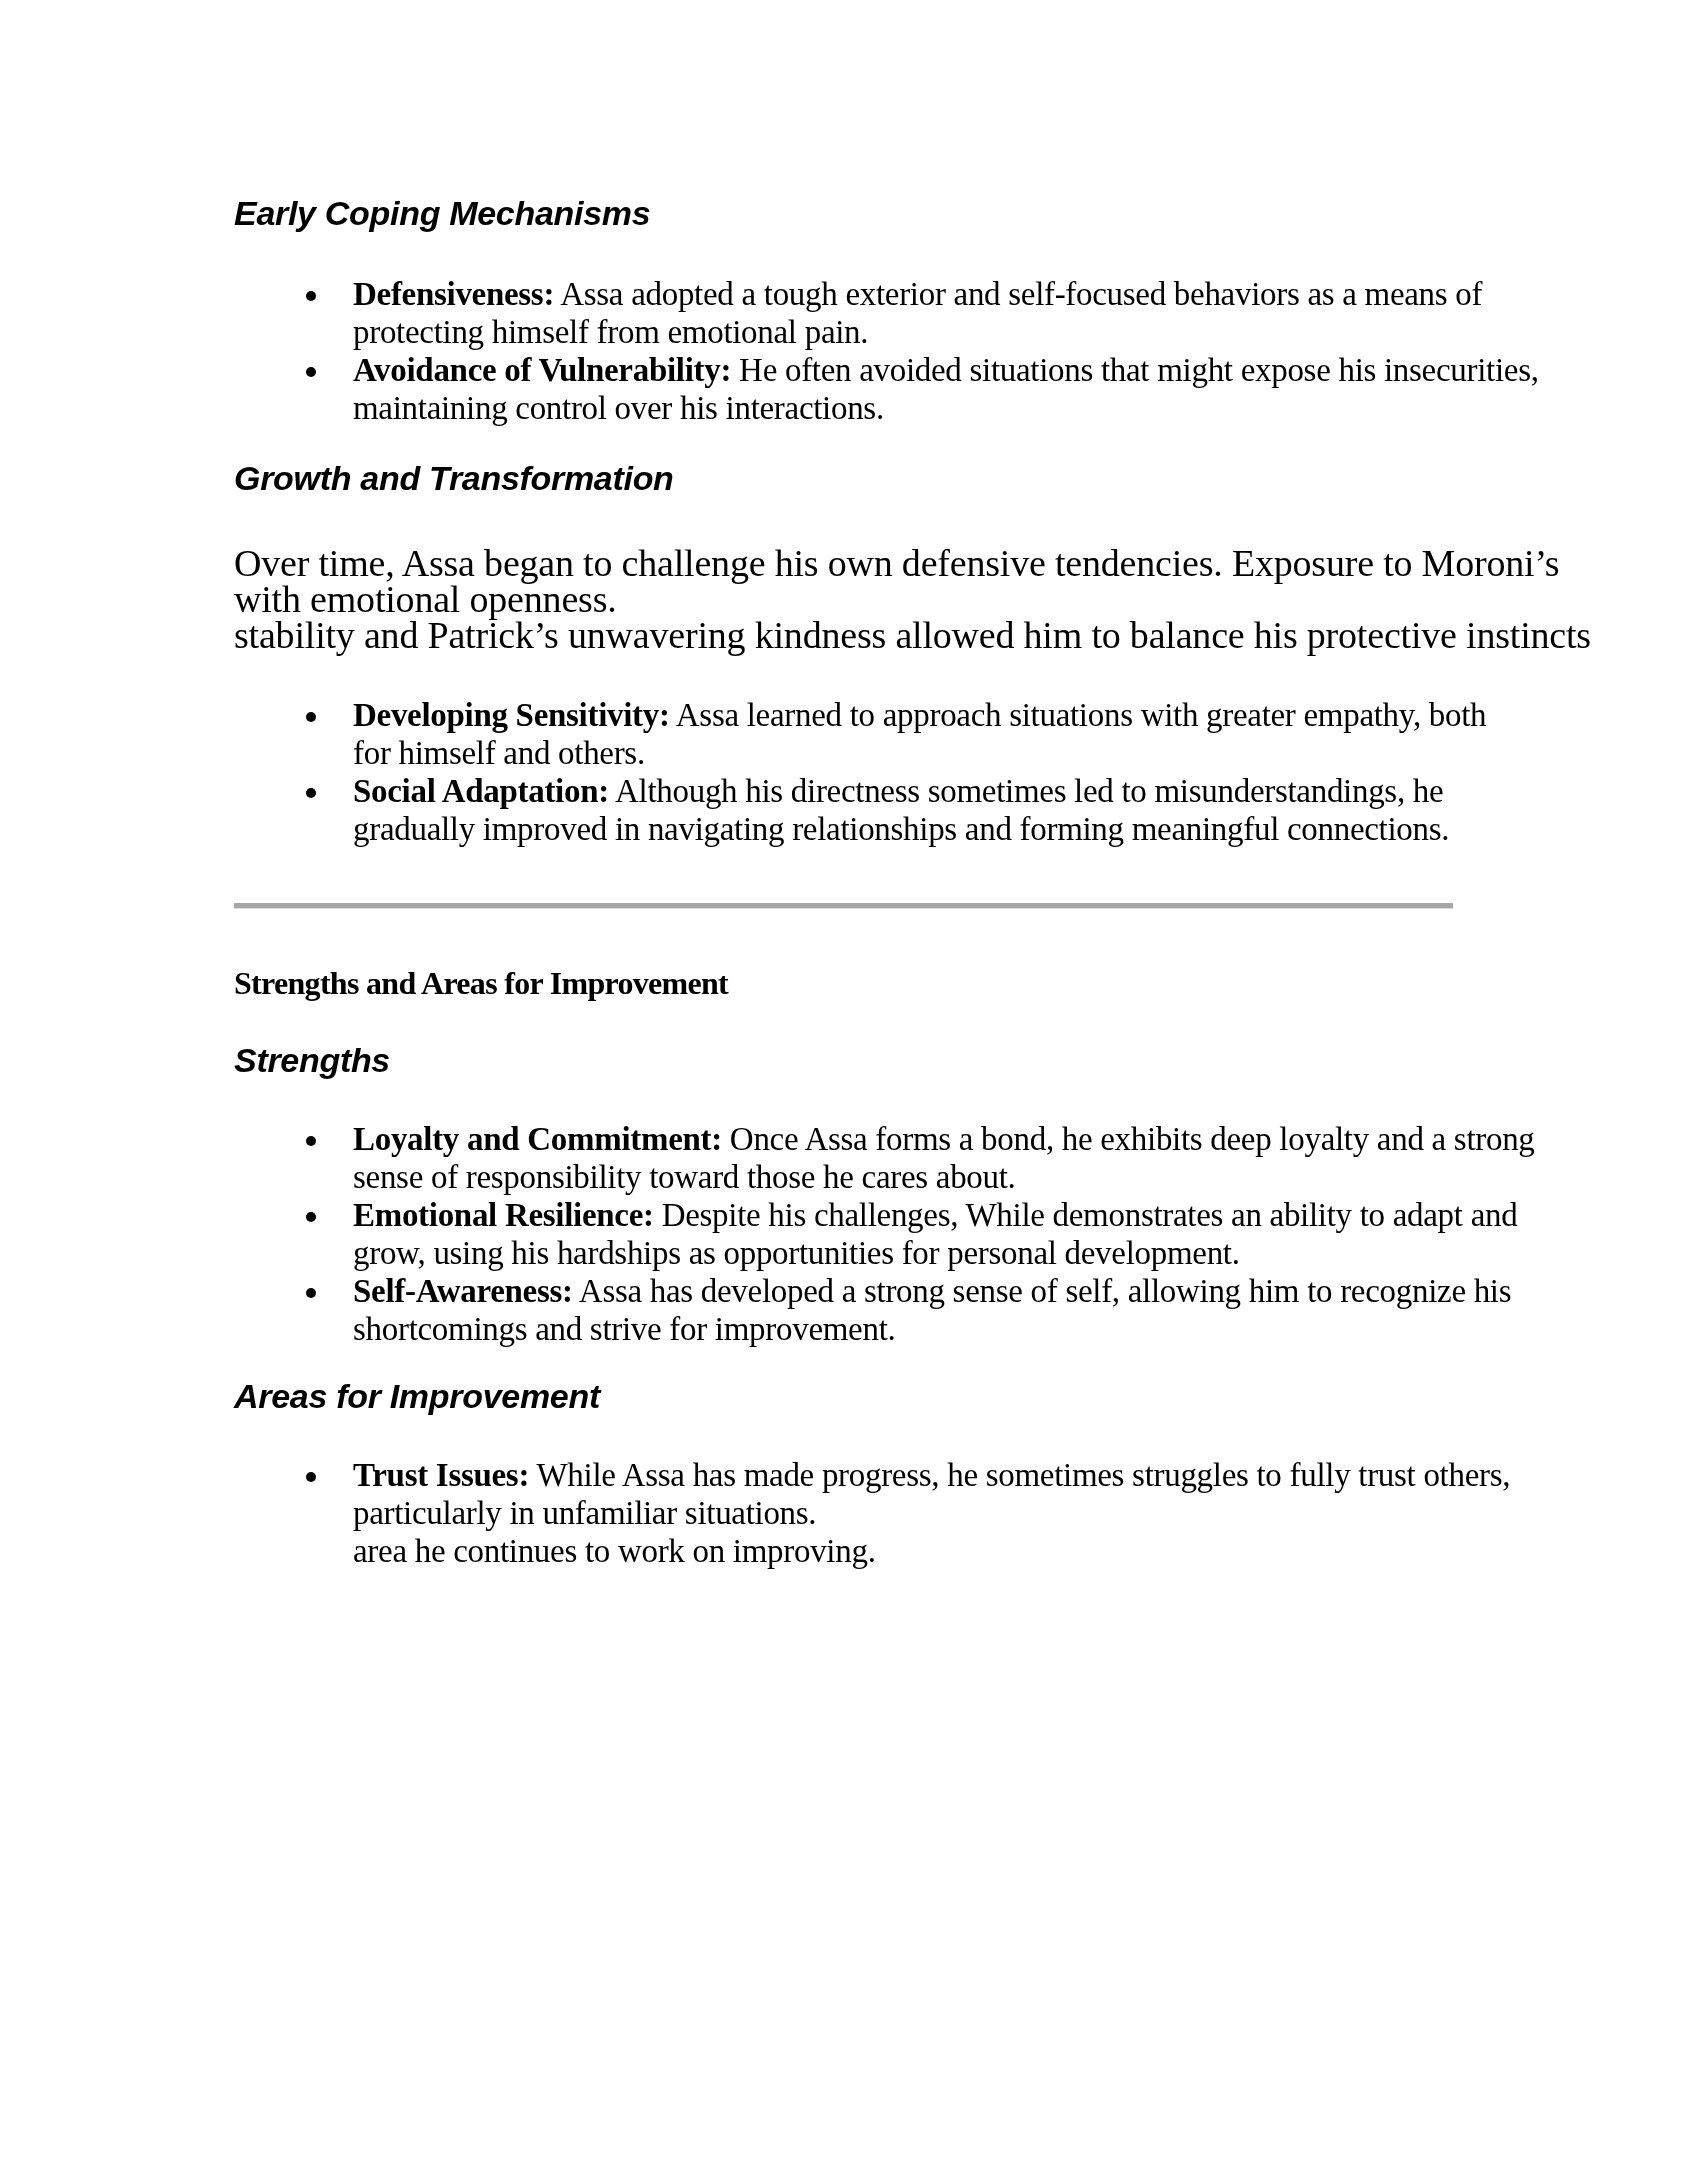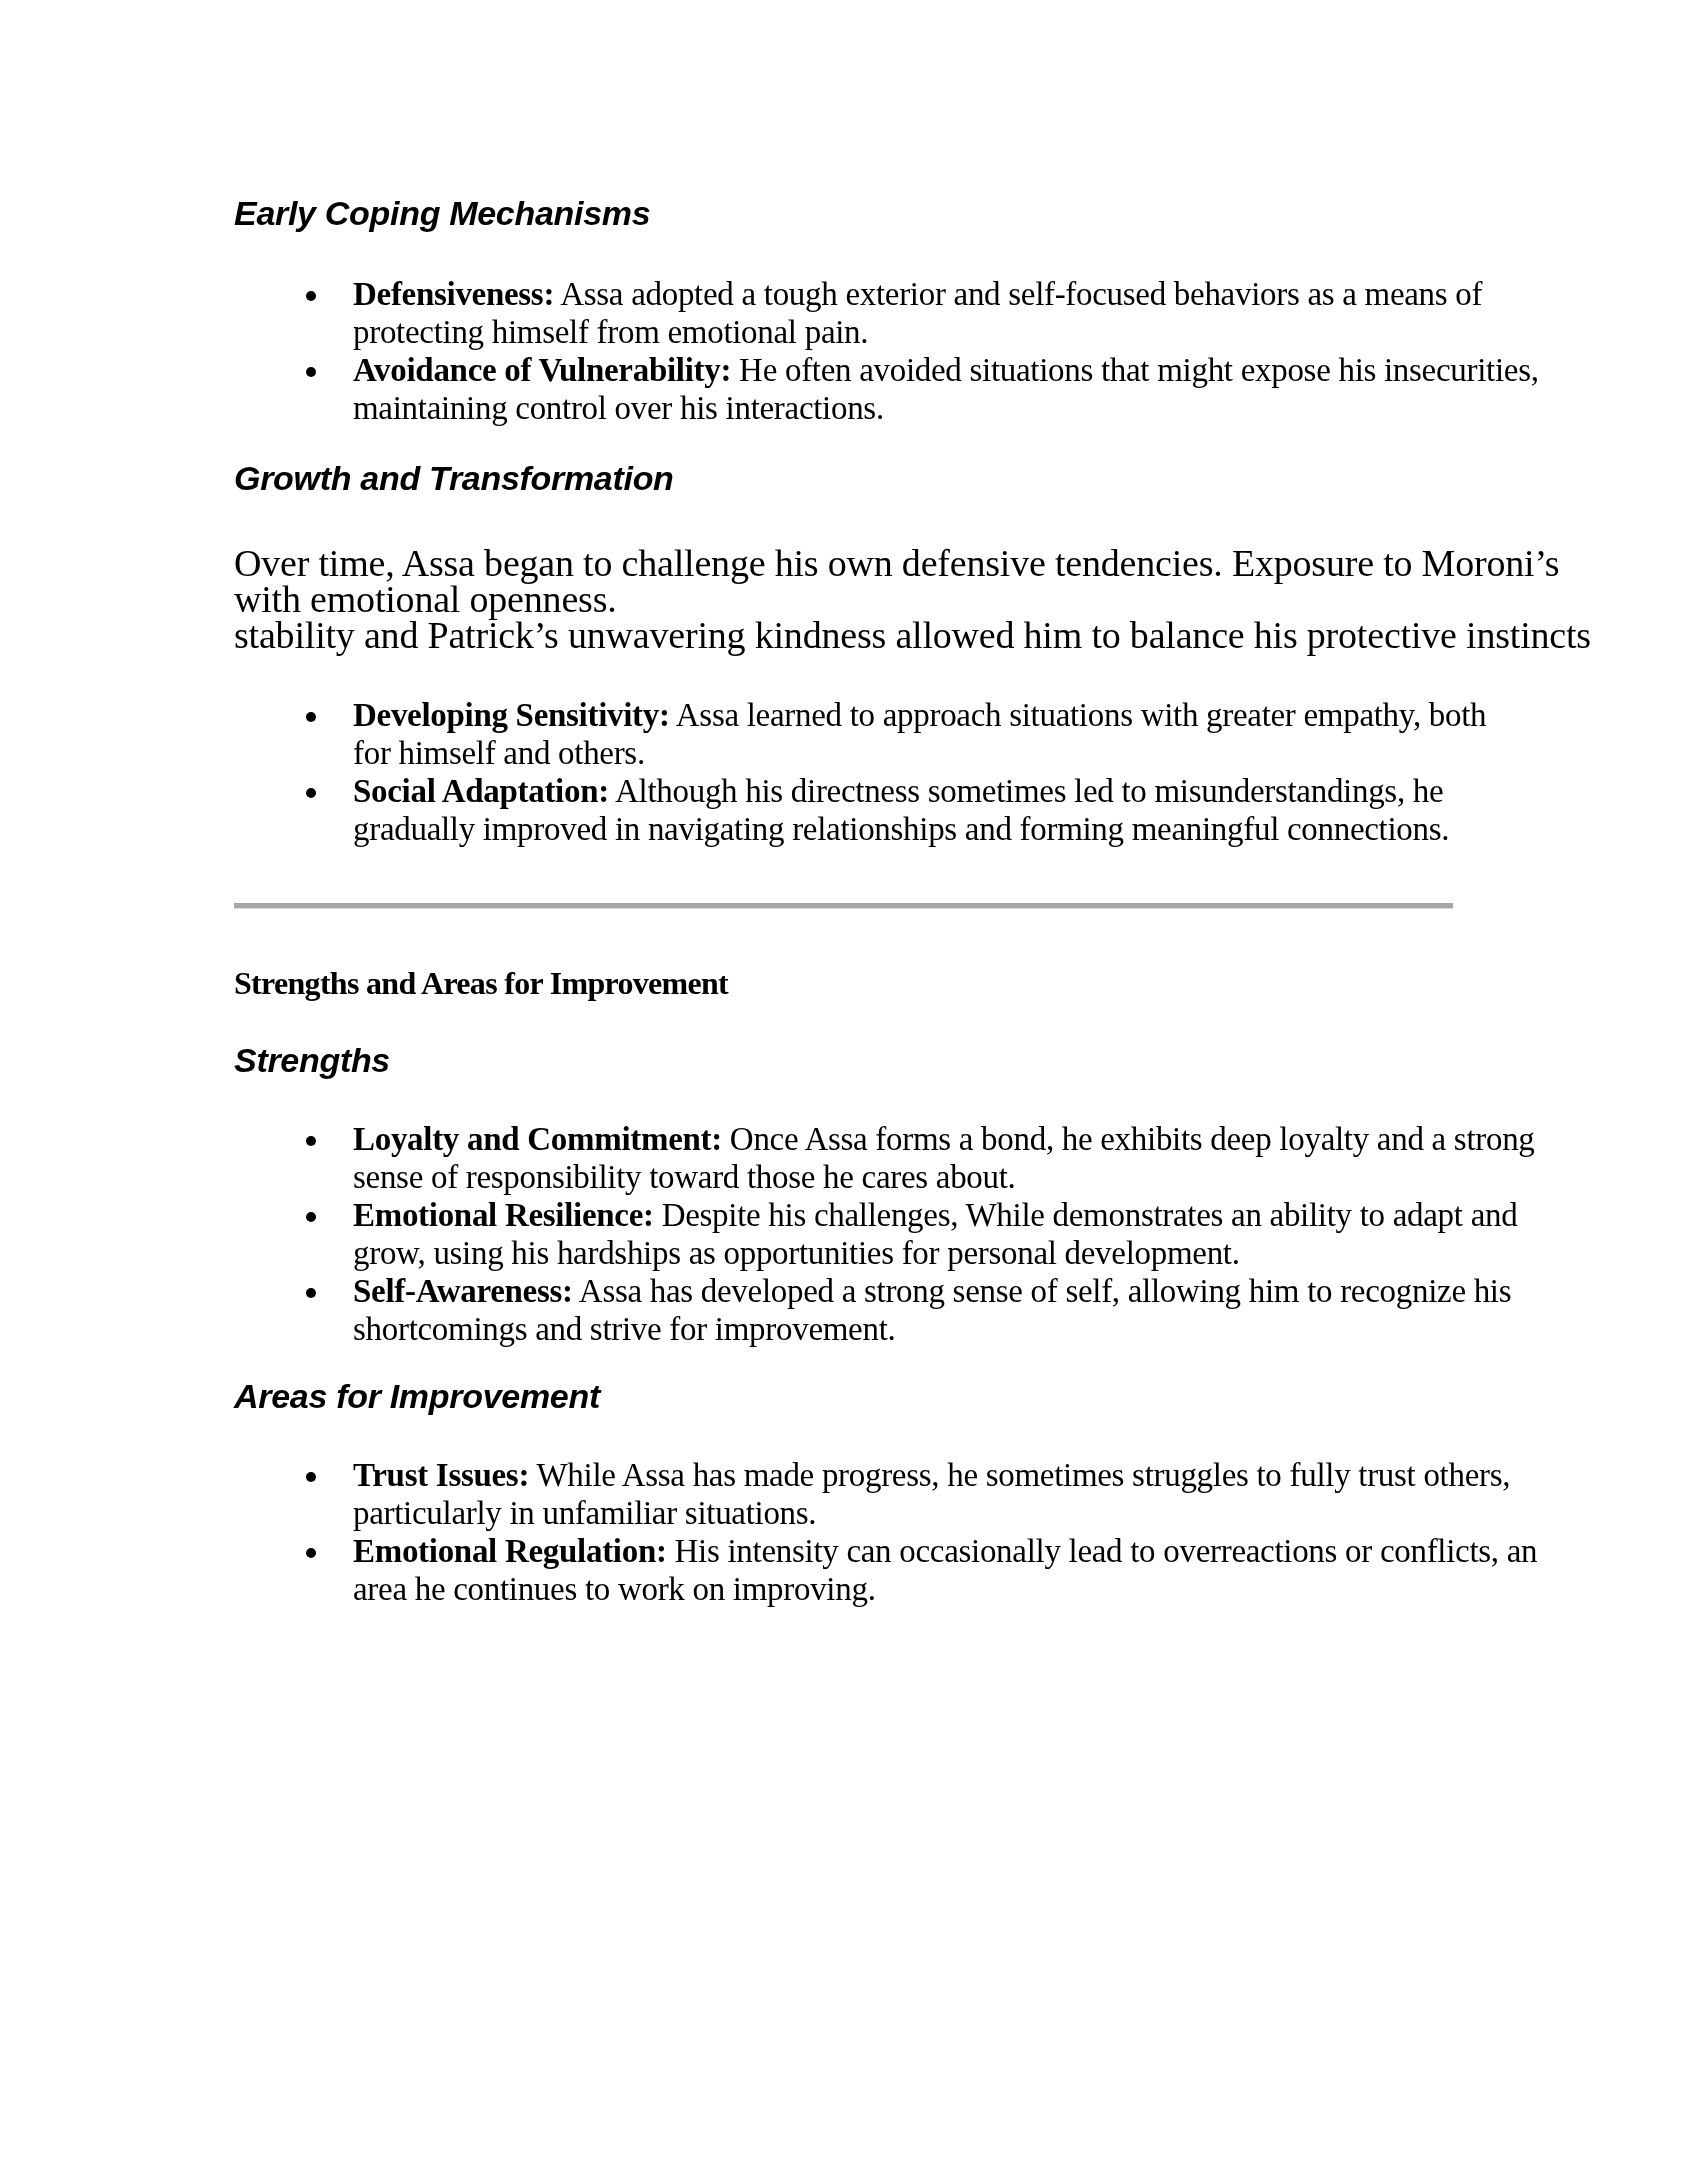--- a/index.html
+++ b/index.html
@@ -138,21 +138,20 @@
   </div>
 
   <h3 class="h3" style="top:1376px">Areas for Improvement</h3>
 
   <div class="list" style="top:1456px">
     <div class="item">
       <div class="line"><span class="mk"><span class="dot"></span></span><b class="lead">Trust Issues:</b><span> While Assa has made progress, he sometimes struggles to fully trust others,</span></div>
       <div class="line cont">particularly in unfamiliar situations.</div>
     </div>
     <div class="item">
-      <div class="line"><span class="mk"><span class="dot"></span></span><b class="lead">Emotional Regulation:</b><span> His intensity can occasionally lead to overreactions or conflicts, an</span></div>
       <div class="line cont">area he continues to work on improving.</div>
     </div>
   </div>
 
   <div class="hrule" style="top:1666px"></div>
 
   <h2 class="h2" style="top:1724px">Relationships and Family Dynamics</h2>
 
 </div>
 

